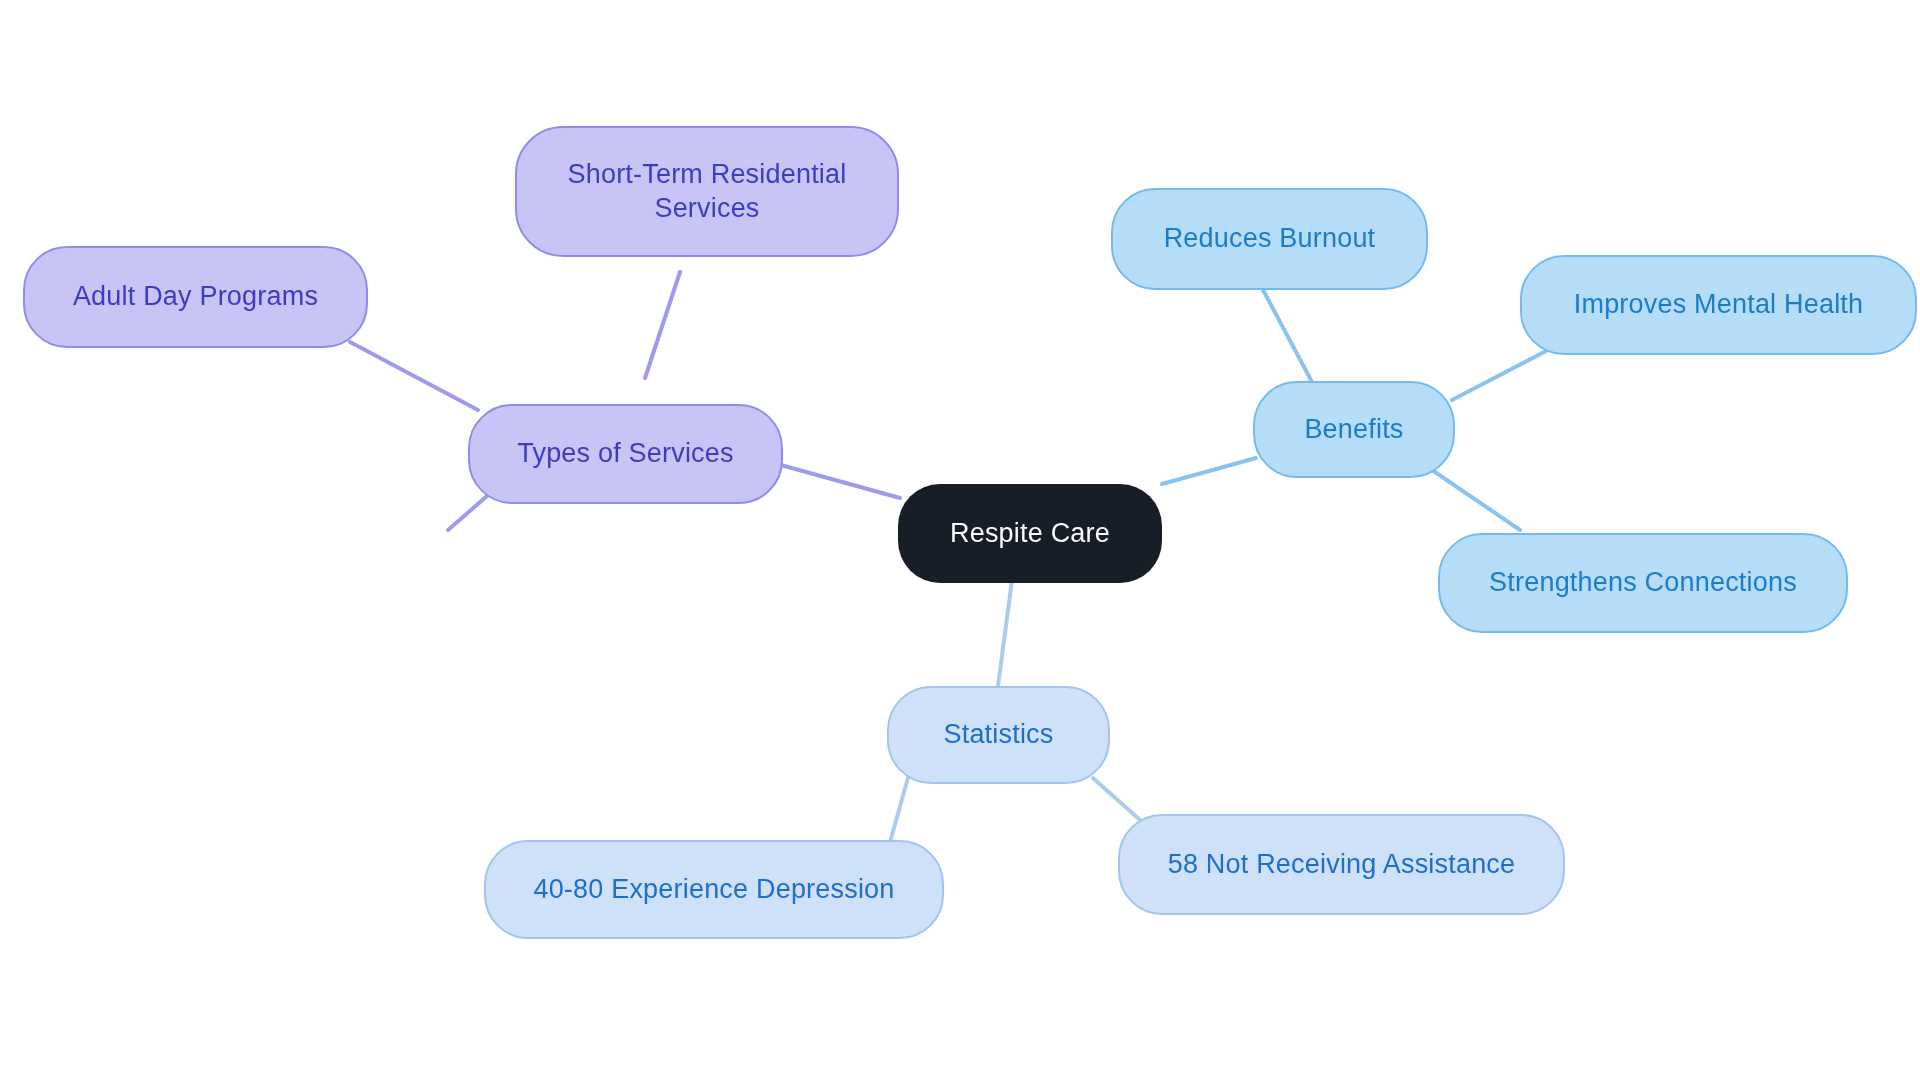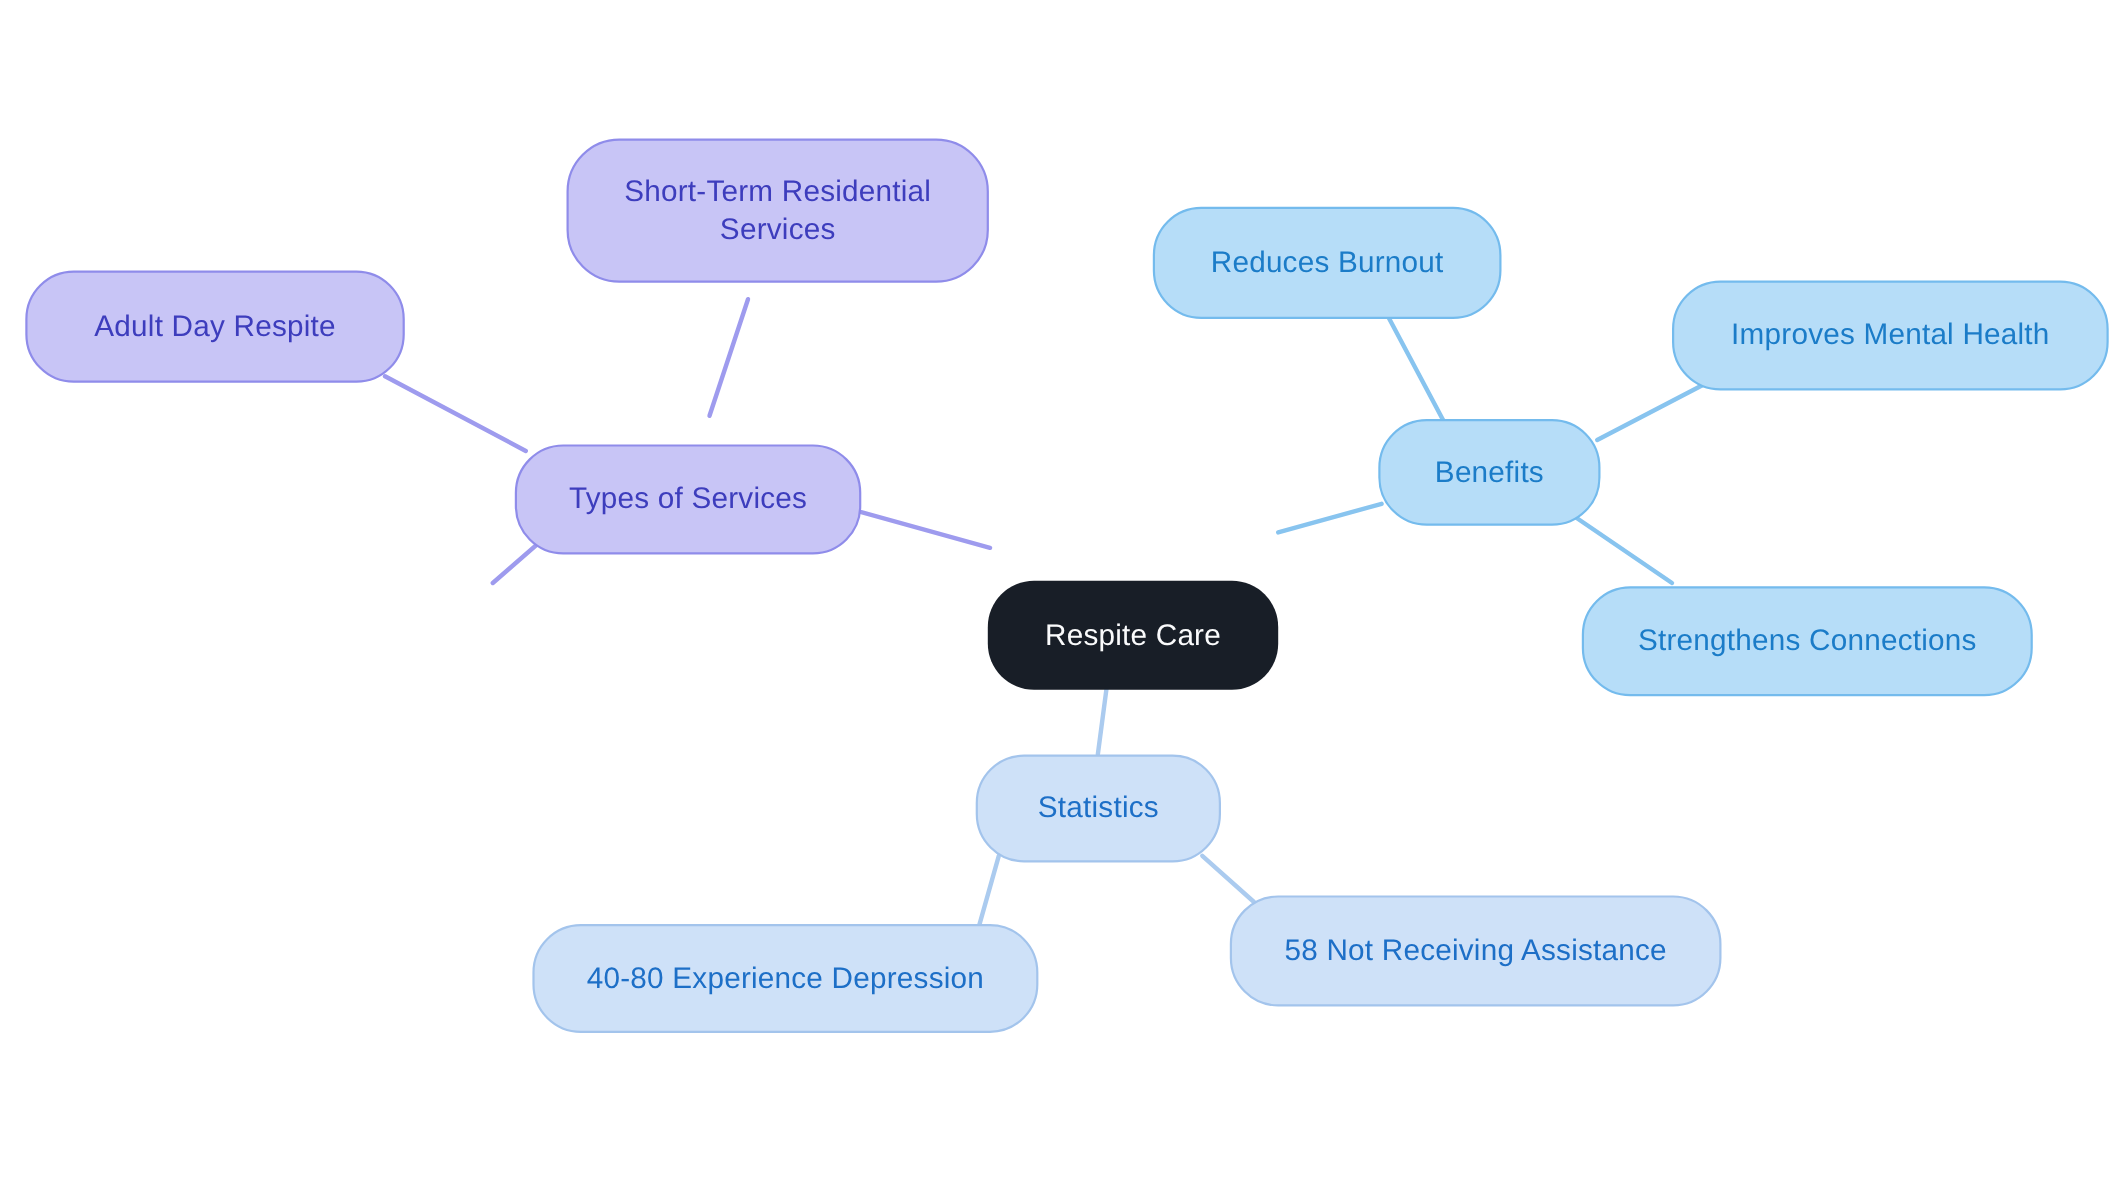--- a/index.html
+++ b/index.html
@@ -45,21 +45,21 @@
     border-radius: 42px;
     font-size: 27px;
   }
   
   .n-root          { left: 898px;  top: 484px; width: 264px; height: 99px;  }
   .n-types         { left: 468px;  top: 376px; width: 315px; height: 100px; }
   .n-adult         { left: 23px;   top: 246px; width: 345px; height: 102px; }
   .n-short         { left: 515px;  top: 126px; width: 384px; height: 131px; border-radius: 48px; padding: 0 30px; }
   .n-home          { left: 218px;  top: 526px; width: 238px; height: 97px;  }
   .n-benefits      { left: 1253px; top: 381px; width: 202px; height: 97px;  }
-  .n-reduces       { left: 1048px; top: 188px; width: 317px; height: 102px; }
+  .n-reduces       { left: 1111px; top: 188px; width: 317px; height: 102px; }
   .n-improves      { left: 1520px; top: 255px; width: 397px; height: 100px; }
   .n-strengthens   { left: 1438px; top: 533px; width: 410px; height: 100px; }
   .n-stats         { left: 887px;  top: 686px; width: 223px; height: 98px;  }
   .n-forty         { left: 484px;  top: 840px; width: 460px; height: 99px;  }
   .n-eightysix     { left: 1118px; top: 814px; width: 447px; height: 101px; }
 </style>
 </head>
 <body>
 
 <div class="canvas">
@@ -74,28 +74,28 @@
     <line x1="1162" y1="484" x2="1256" y2="458" stroke-width="4" stroke-linecap="round" stroke="#88c4ef"></line>
     <line x1="1262" y1="288" x2="1312" y2="382" stroke-width="4" stroke-linecap="round" stroke="#88c4ef"></line>
     <line x1="1452" y1="400" x2="1548" y2="350" stroke-width="4" stroke-linecap="round" stroke="#88c4ef"></line>
     <line x1="1432" y1="470" x2="1520" y2="530" stroke-width="4" stroke-linecap="round" stroke="#88c4ef"></line>
 
     <line x1="1012" y1="580" x2="998" y2="686" stroke-width="4" stroke-linecap="round" stroke="#abcbef"></line>
     <line x1="908" y1="778" x2="890" y2="842" stroke-width="4" stroke-linecap="round" stroke="#abcbef"></line>
     <line x1="1093" y1="778" x2="1140" y2="820" stroke-width="4" stroke-linecap="round" stroke="#abcbef"></line>
   </svg>
 
-  <div class="node n-adult" style="background: rgb(200, 197, 246); border-color: rgb(143, 140, 234); color: rgb(61, 61, 189);">Adult Day Respite</div>
+  <div class="node n-adult" style="background: rgb(200, 197, 246); border-color: rgb(143, 140, 234); color: rgb(61, 61, 189);">Adult Day Programs</div>
   <div class="node n-short" style="background: rgb(200, 197, 246); border-color: rgb(143, 140, 234); color: rgb(61, 61, 189);">Short-Term Residential Services</div>
   <div class="node n-types" style="background: rgb(200, 197, 246); border-color: rgb(143, 140, 234); color: rgb(61, 61, 189); margin-top: 28px;">Types of Services</div>
 
   <div class="node n-reduces" style="background: rgb(182, 221, 248); border-color: rgb(116, 187, 237); color: rgb(27, 124, 200);">Reduces Burnout</div>
   <div class="node n-improves" style="background: rgb(182, 221, 248); border-color: rgb(116, 187, 237); color: rgb(27, 124, 200);">Improves Mental Health</div>
   <div class="node n-strengthens" style="background: rgb(182, 221, 248); border-color: rgb(116, 187, 237); color: rgb(27, 124, 200);">Strengthens Connections</div>
   <div class="node n-benefits" style="background: rgb(182, 221, 248); border-color: rgb(116, 187, 237); color: rgb(27, 124, 200);">Benefits</div>
 
   <div class="node n-stats" style="background: rgb(206, 225, 248); border-color: rgb(163, 196, 236); color: rgb(29, 111, 199);">Statistics</div>
   <div class="node n-forty" style="background: rgb(206, 225, 248); border-color: rgb(163, 196, 236); color: rgb(29, 111, 199);">40-80 Experience Depression</div>
   <div class="node n-eightysix" style="background: rgb(206, 225, 248); border-color: rgb(163, 196, 236); color: rgb(29, 111, 199);">58 Not Receiving Assistance</div>
 
-  <div class="node root n-root" style="background: rgb(24, 30, 39); color: rgb(250, 251, 252); margin-top: 44px;">Respite Care</div>
+  <div class="node root n-root" style="background: rgb(24, 30, 39); color: rgb(250, 251, 252);">Respite Care</div>
 
 </div>
 
 </body></html>

